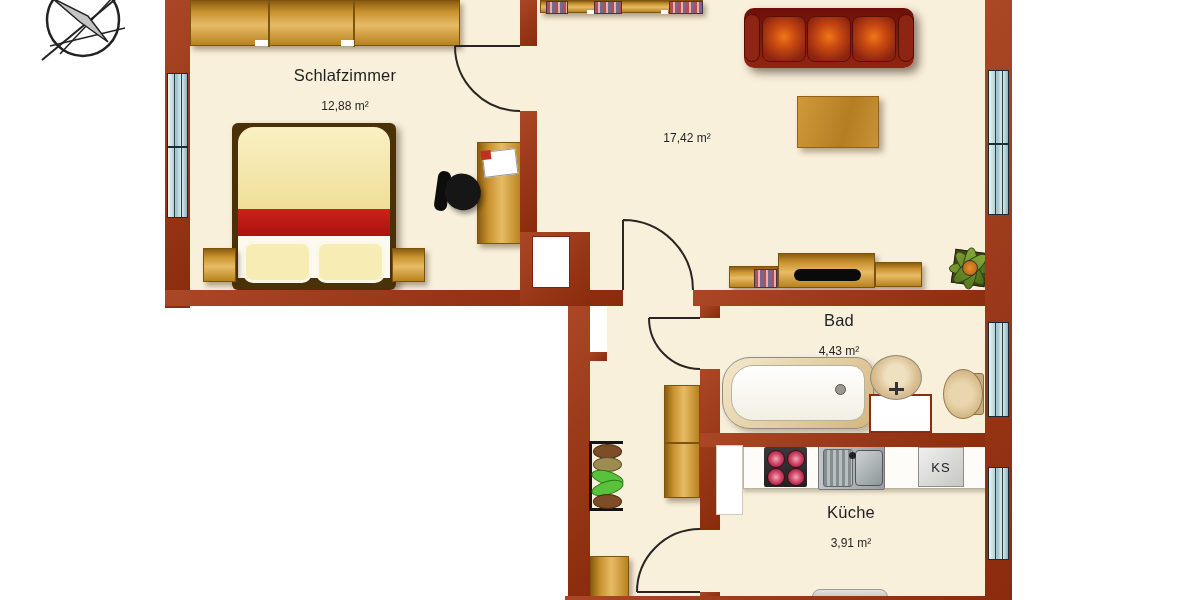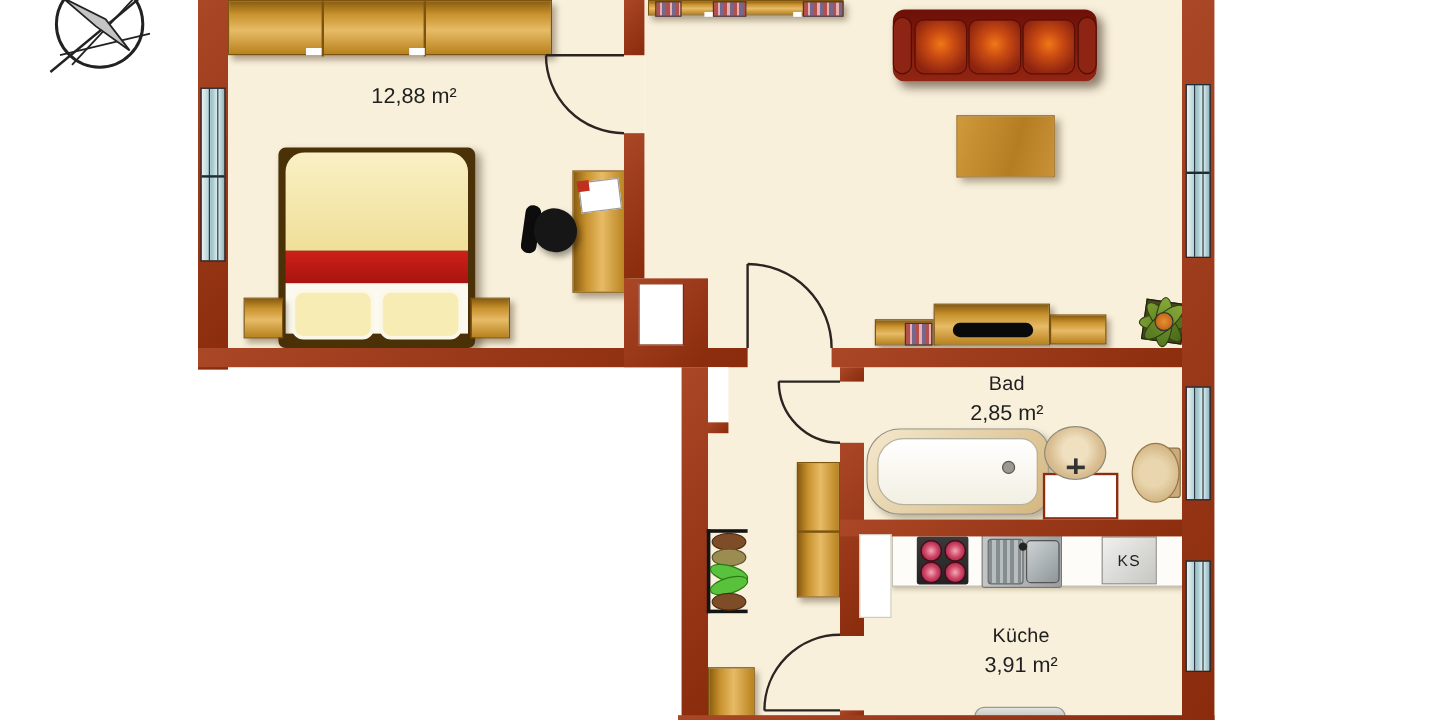--- a/index.html
+++ b/index.html
@@ -29,21 +29,21 @@
     border:1px solid #7c5410;box-sizing:border-box;box-shadow:3px 4px 5px rgba(70,45,15,.40);}
   .divider{position:absolute;background:#7c5410;}
   .notch{position:absolute;background:#fff;}
   .books{position:absolute;background:repeating-linear-gradient(90deg,#b05050 0 3px,#e8b0ac 3px 5px,#76688c 5px 8px);
     border:1px solid #4a3040;}
   
   .overlay{position:absolute;left:0;top:0;z-index:30;pointer-events:none;}
   
   .room-label{position:absolute;text-align:center;color:#1f1f1f;z-index:40;}
   .room-label .name{font-size:16.5px;letter-spacing:.2px;}
-  .room-label .area{font-size:18px;margin-top:4px;}
+  .room-label .area{font-size:12px;margin-top:14px;}
   .fridge-label{position:absolute;z-index:12;display:flex;align-items:center;justify-content:center;
     font-size:13px;color:#222;letter-spacing:1px;}
 </style>
 </head>
 <body>
 
 <div class="canvas">
 
   <div class="floor" style="left:190px;top:0;width:347px;height:290px;"></div>
   <div class="floor" style="left:537px;top:0;width:448px;height:290px;"></div>
@@ -195,26 +195,28 @@
 
   <svg class="overlay" style="left:30px;top:-20px;" width="110" height="100" viewBox="0 0 110 100">
     <circle cx="53" cy="40" r="36" stroke="#222" stroke-width="2.5" fill="none"></circle>
     <line x1="12" y1="80" x2="94" y2="12" stroke="#222" stroke-width="2"></line>
     <line x1="20" y1="66" x2="95" y2="48" stroke="#222" stroke-width="1.5"></line>
     <line x1="30" y1="74" x2="84" y2="16" stroke="#222" stroke-width="1.5"></line>
     <polygon points="22,18 58,36 78,62 50,42" fill="#c4c4c4" stroke="#222" stroke-width="1.5"></polygon>
   </svg>
 
   <div class="room-label" style="left:245px;top:66px;width:200px;">
+    <div class="name">Schlafzimmer</div>
     <div class="area">12,88 m²</div>
   </div>
   <div class="room-label" style="left:587px;top:117px;width:200px;">
+    <div class="area">17,42 m²</div>
   </div>
   <div class="room-label" style="left:769px;top:311px;width:140px;">
     <div class="name">Bad</div>
-    <div class="area">2,85 m²</div>
-  </div>
-  <div class="room-label" style="left:771px;top:521px;width:160px;">
+    <div class="area">4,43 m²</div>
+  </div>
+  <div class="room-label" style="left:771px;top:503px;width:160px;">
     <div class="name">Küche</div>
     <div class="area">3,91 m²</div>
   </div>
 
 </div>
 
 </body></html>

